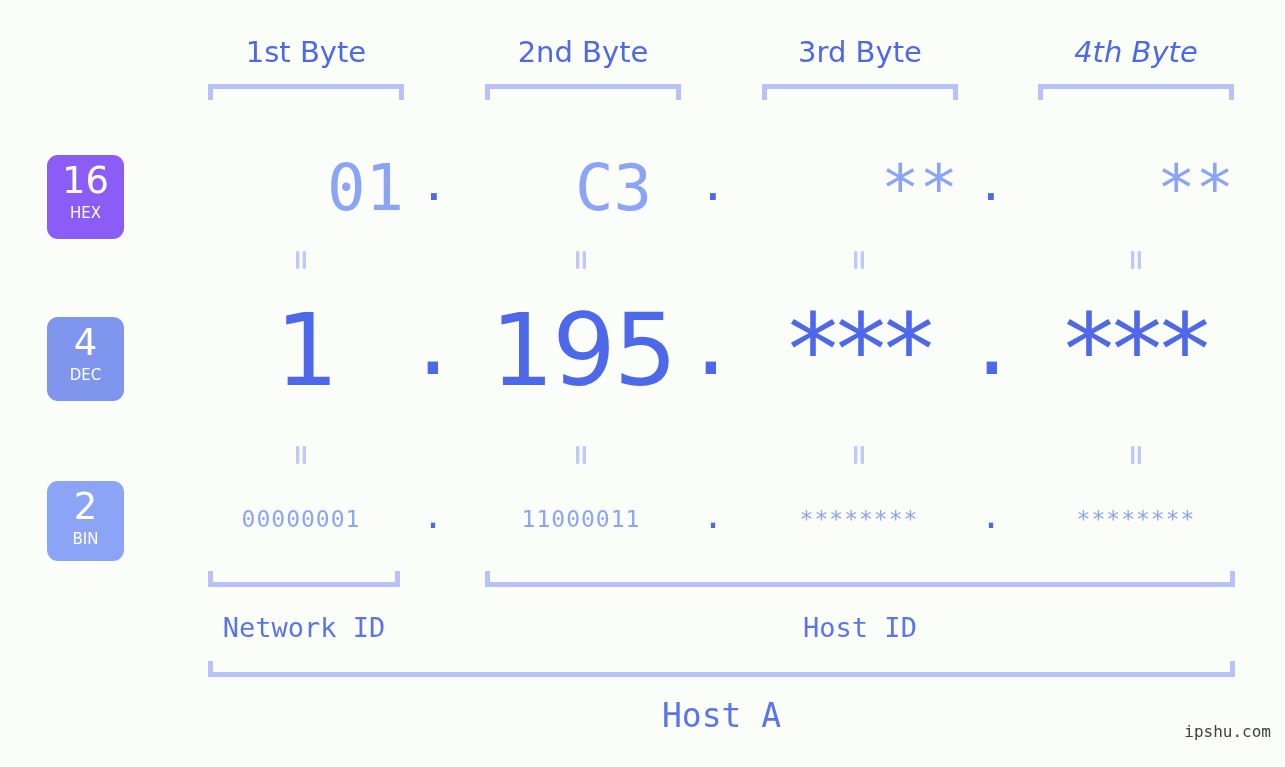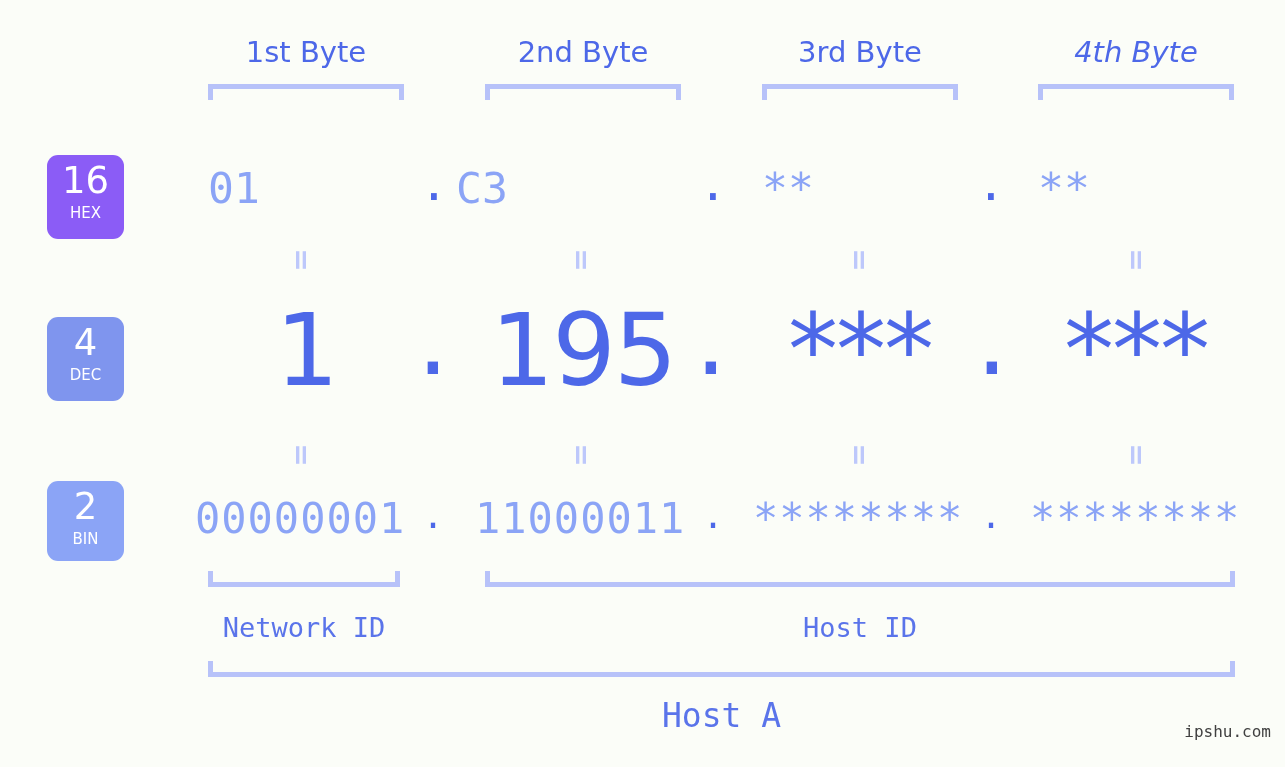--- a/index.html
+++ b/index.html
@@ -90,23 +90,23 @@
     width: 1285px;
   }
 
   
   .row-hex { top: 152px; height: 72px; }
   .row-hex .cell {
     position: absolute;
     top: 0;
     height: 72px;
     line-height: 72px;
-    text-align: left;
-    font-family: "DejaVu Sans Mono", monospace;
-    font-size: 43px;
+    text-align: right;
+    font-family: "DejaVu Sans Mono", monospace;
+    font-size: 64px;
     color: #8ba4f6;
     white-space: nowrap;
   }
   .row-hex .sep {
     position: absolute;
     top: 0;
     height: 72px;
     line-height: 64px;
     text-align: center;
     font-family: "DejaVu Sans Mono", monospace;
@@ -141,23 +141,23 @@
     width: 40px;
   }
 
   
   .row-bin { top: 489px; height: 60px; }
   .row-bin .cell {
     position: absolute;
     top: 0;
     height: 60px;
     line-height: 60px;
-    text-align: left;
-    font-family: "DejaVu Sans Mono", monospace;
-    font-size: 42px;
+    text-align: center;
+    font-family: "DejaVu Sans Mono", monospace;
+    font-size: 23px;
     color: #8ba4f6;
     white-space: nowrap;
     letter-spacing: 1px;
   }
   .row-bin .sep {
     position: absolute;
     top: 0;
     height: 60px;
     line-height: 54px;
     text-align: center;

